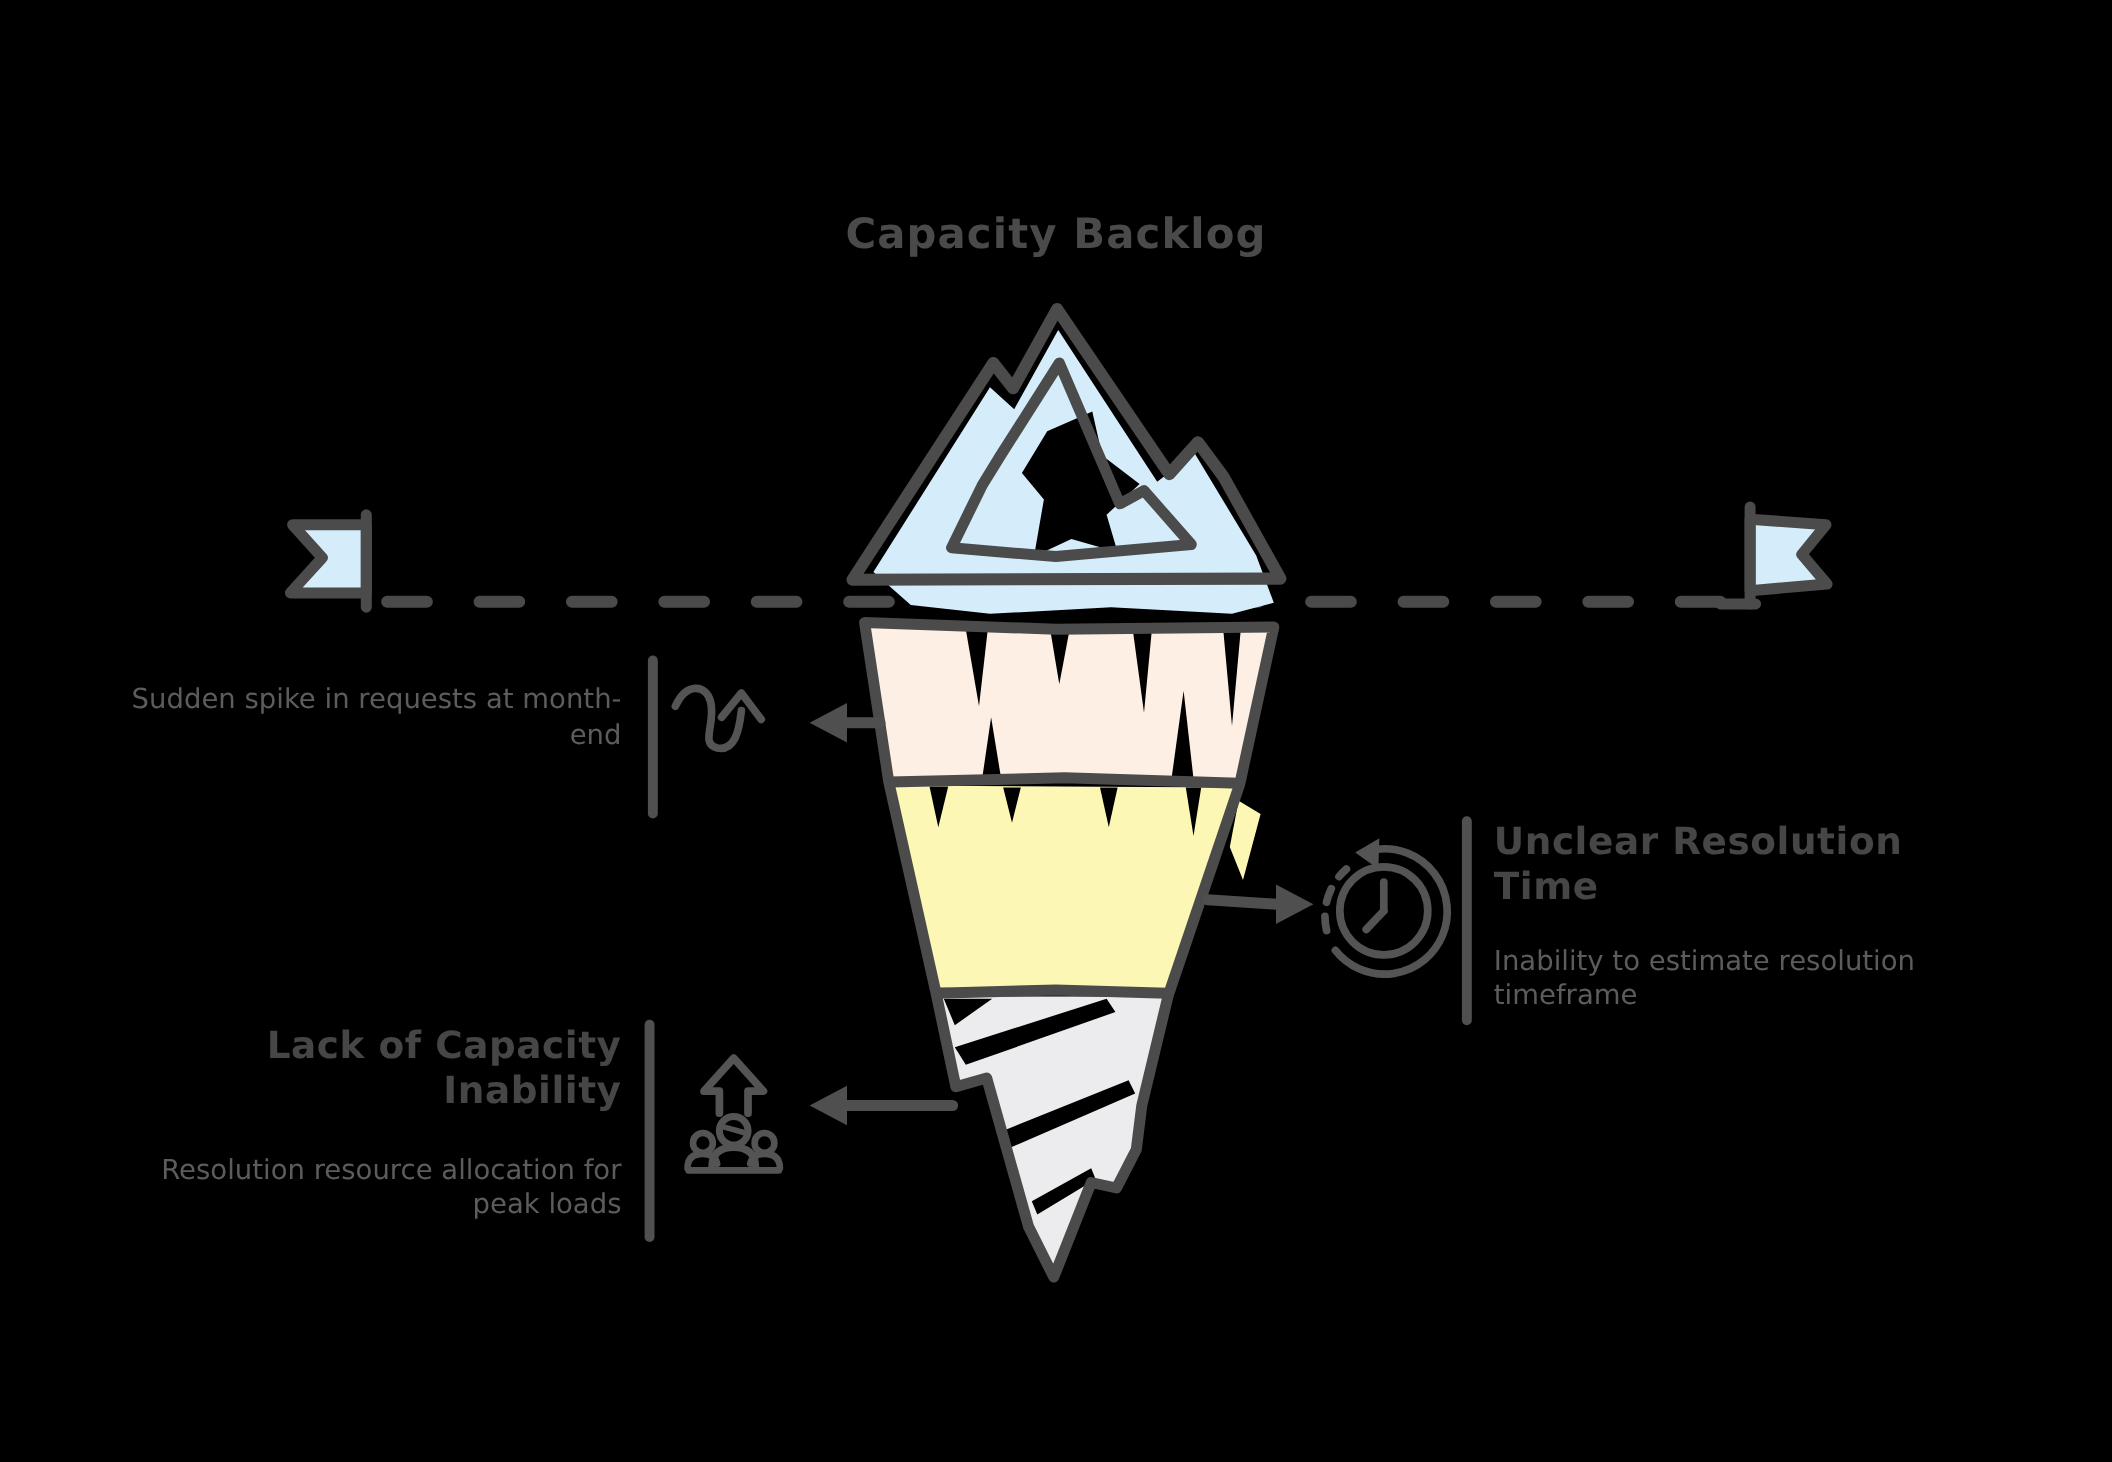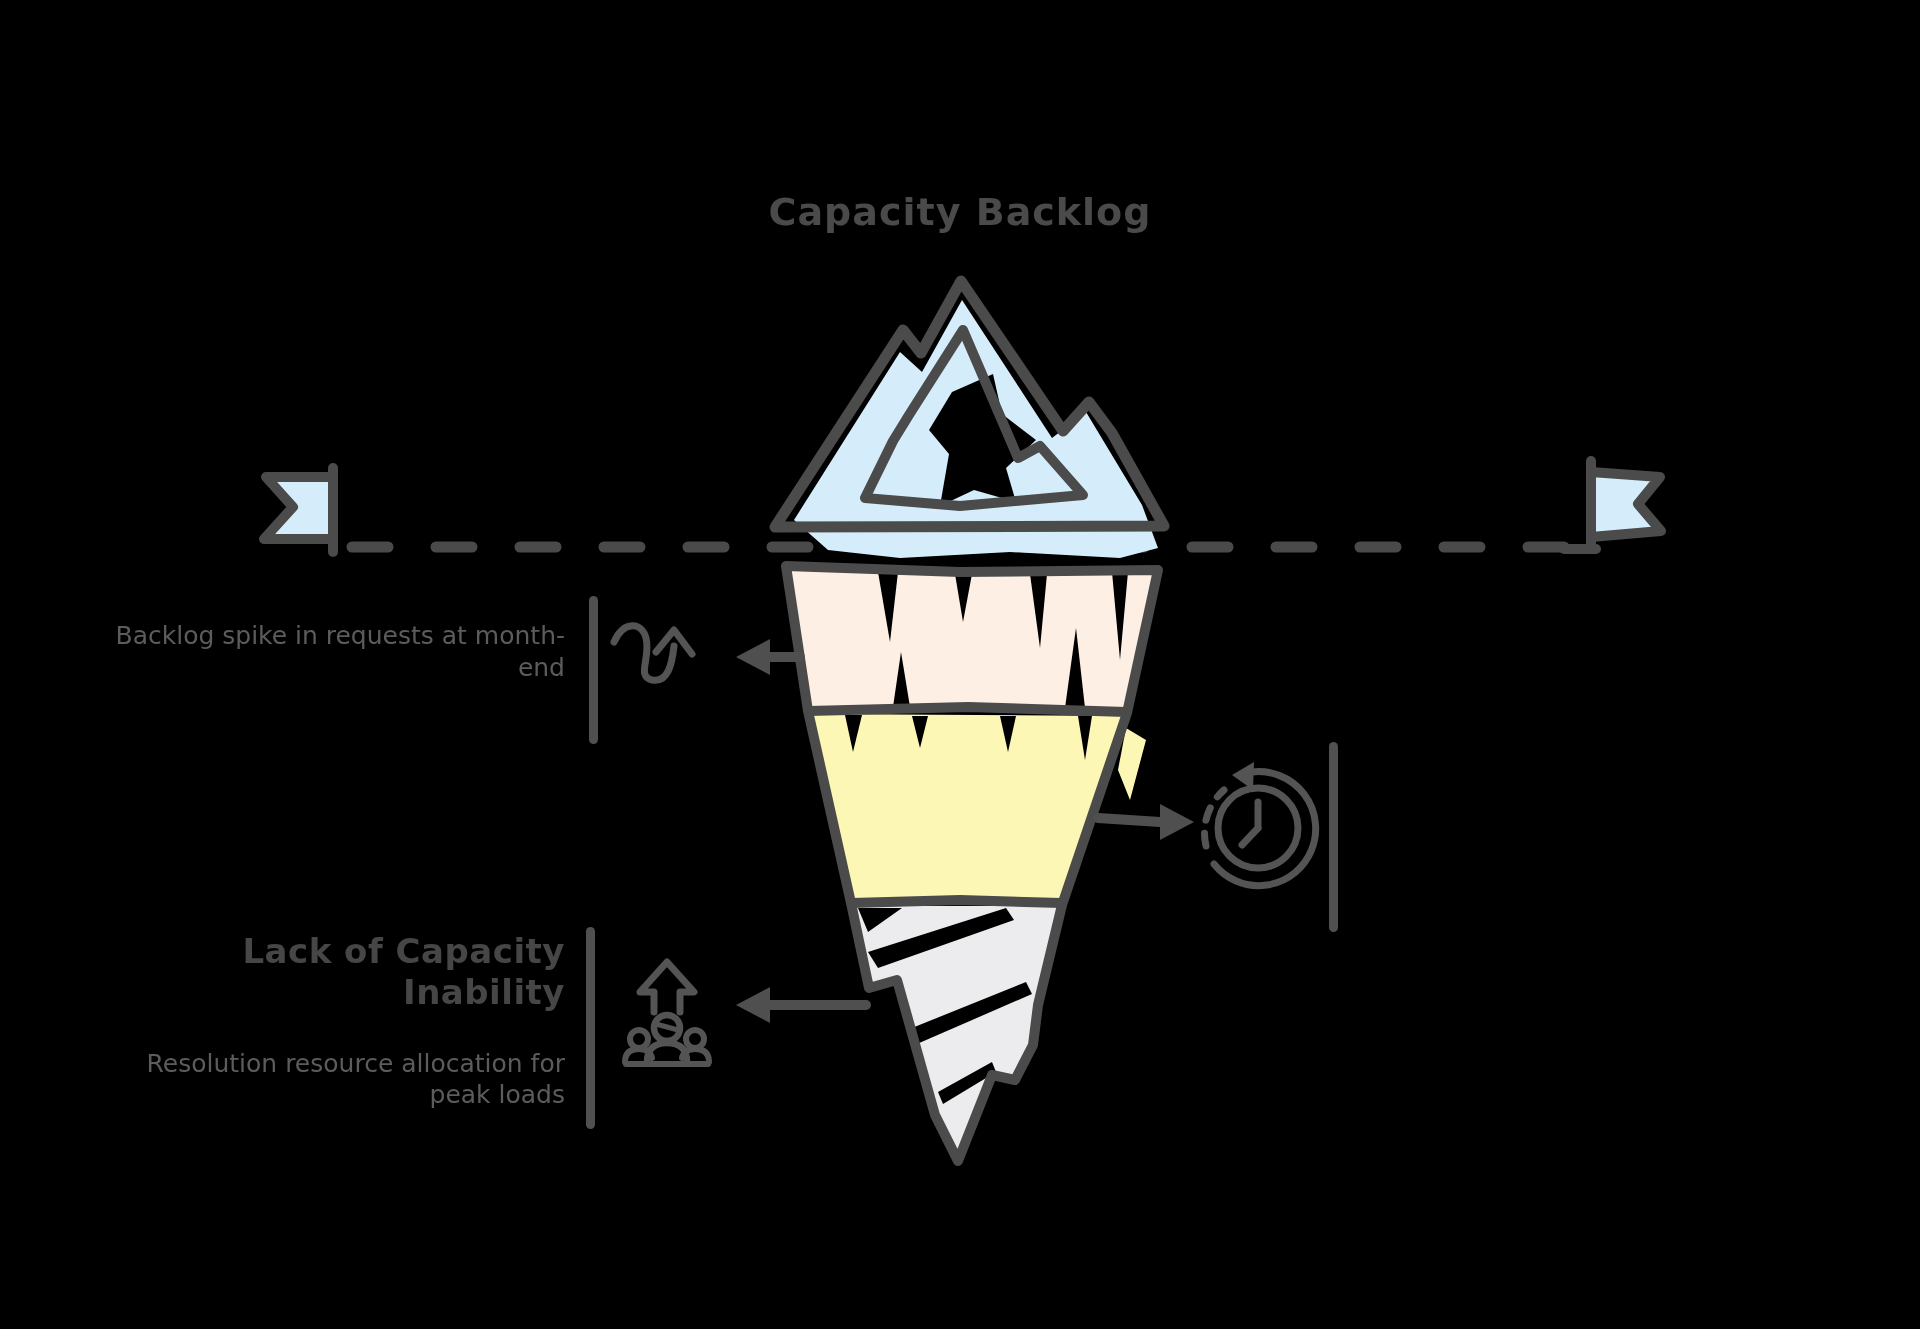--- a/index.html
+++ b/index.html
@@ -115,25 +115,27 @@
     </g>
     <g>
       <line x1="866" y1="1005" x2="770" y2="1005" stroke="#4f4f4f" stroke-width="10" stroke-linecap="round"></line>
       <path d="M 736 1005 L 770 987 L 770 1023 Z" fill="#4f4f4f"></path>
     </g>
   </svg>
 
   <div class="diagram-title">Capacity Backlog</div>
 
   <div class="callout right-align" id="callout-month-end">
-    <p class="c-desc">Backlog spike in requests at month-end</p>
+    <p class="c-desc">Sudden spike in requests at month-end</p>
   </div>
   <div class="vbar" id="bar-month-end"></div>
 
   <div class="callout left-align" id="callout-resolution">
+    <p class="c-title">Unclear Resolution Time</p>
+    <p class="c-desc">Inability to estimate resolution timeframe</p>
   </div>
   <div class="vbar" id="bar-resolution"></div>
 
   <div class="callout right-align" id="callout-capacity">
     <p class="c-title">Lack of Capacity Inability</p>
     <p class="c-desc">Resolution resource allocation for peak loads</p>
   </div>
   <div class="vbar" id="bar-capacity"></div>
 
   <svg class="icon-svg" id="icon-surge" width="120" height="100" viewBox="0 0 120 100">

